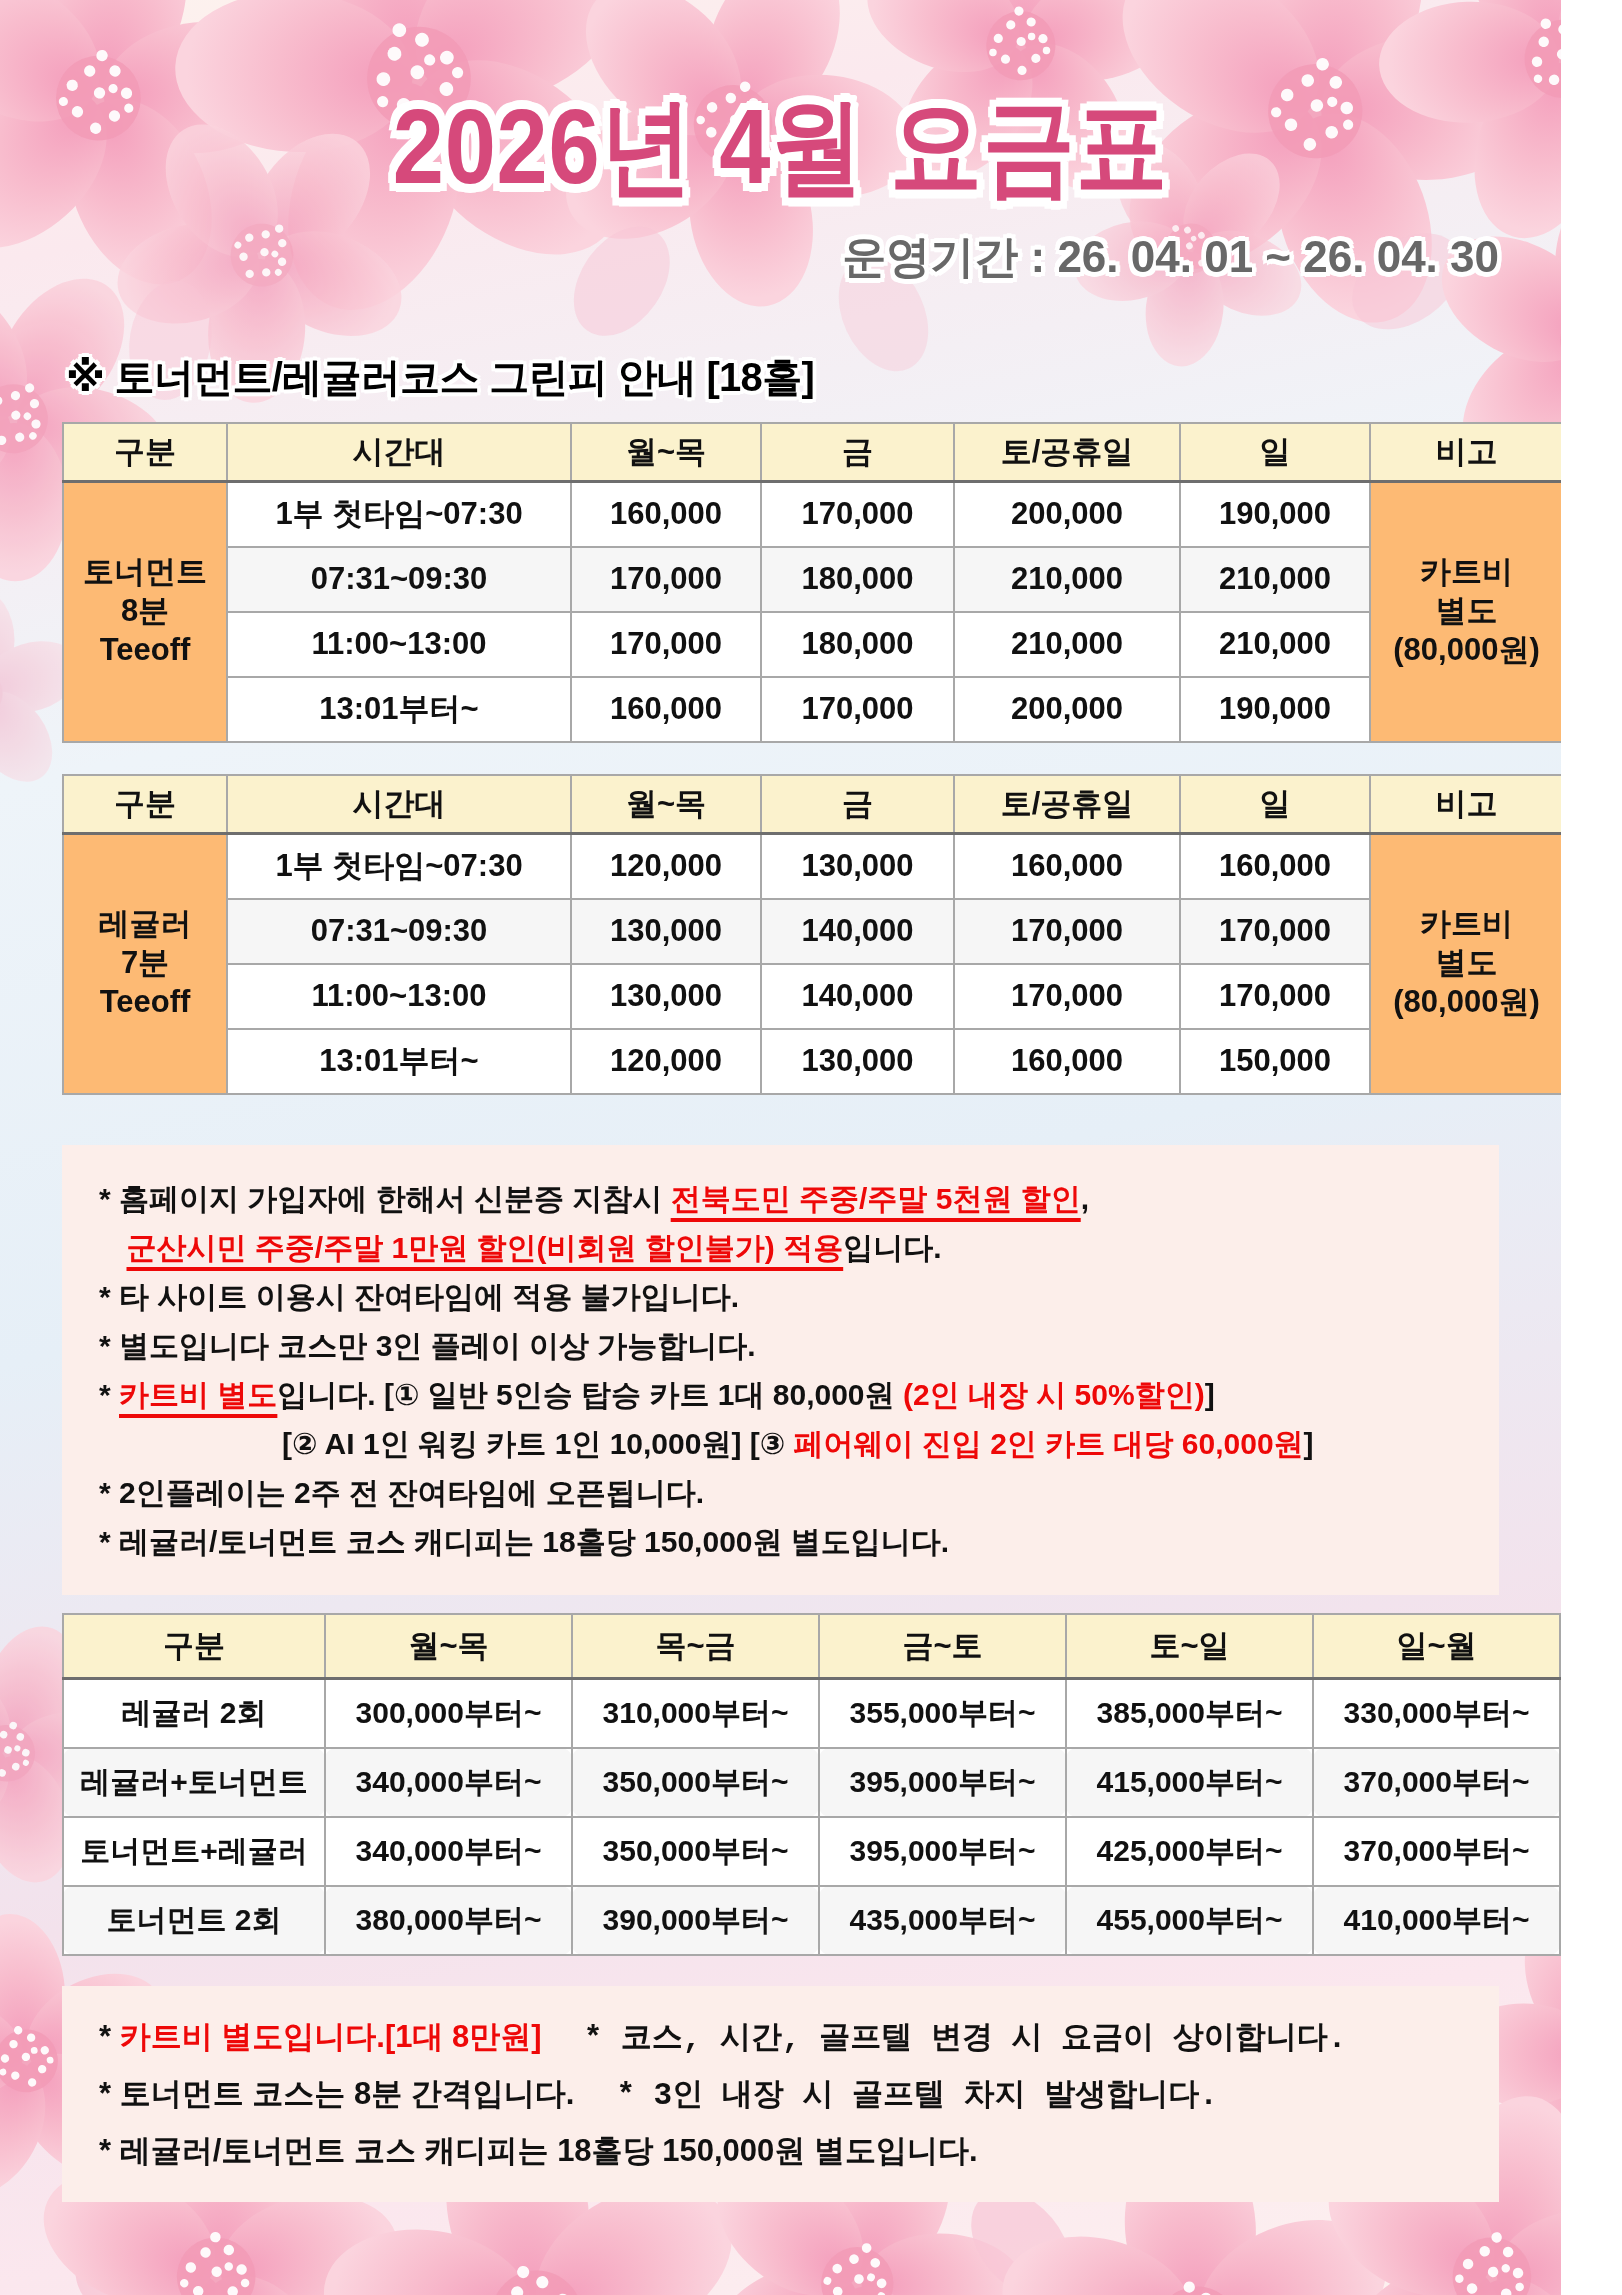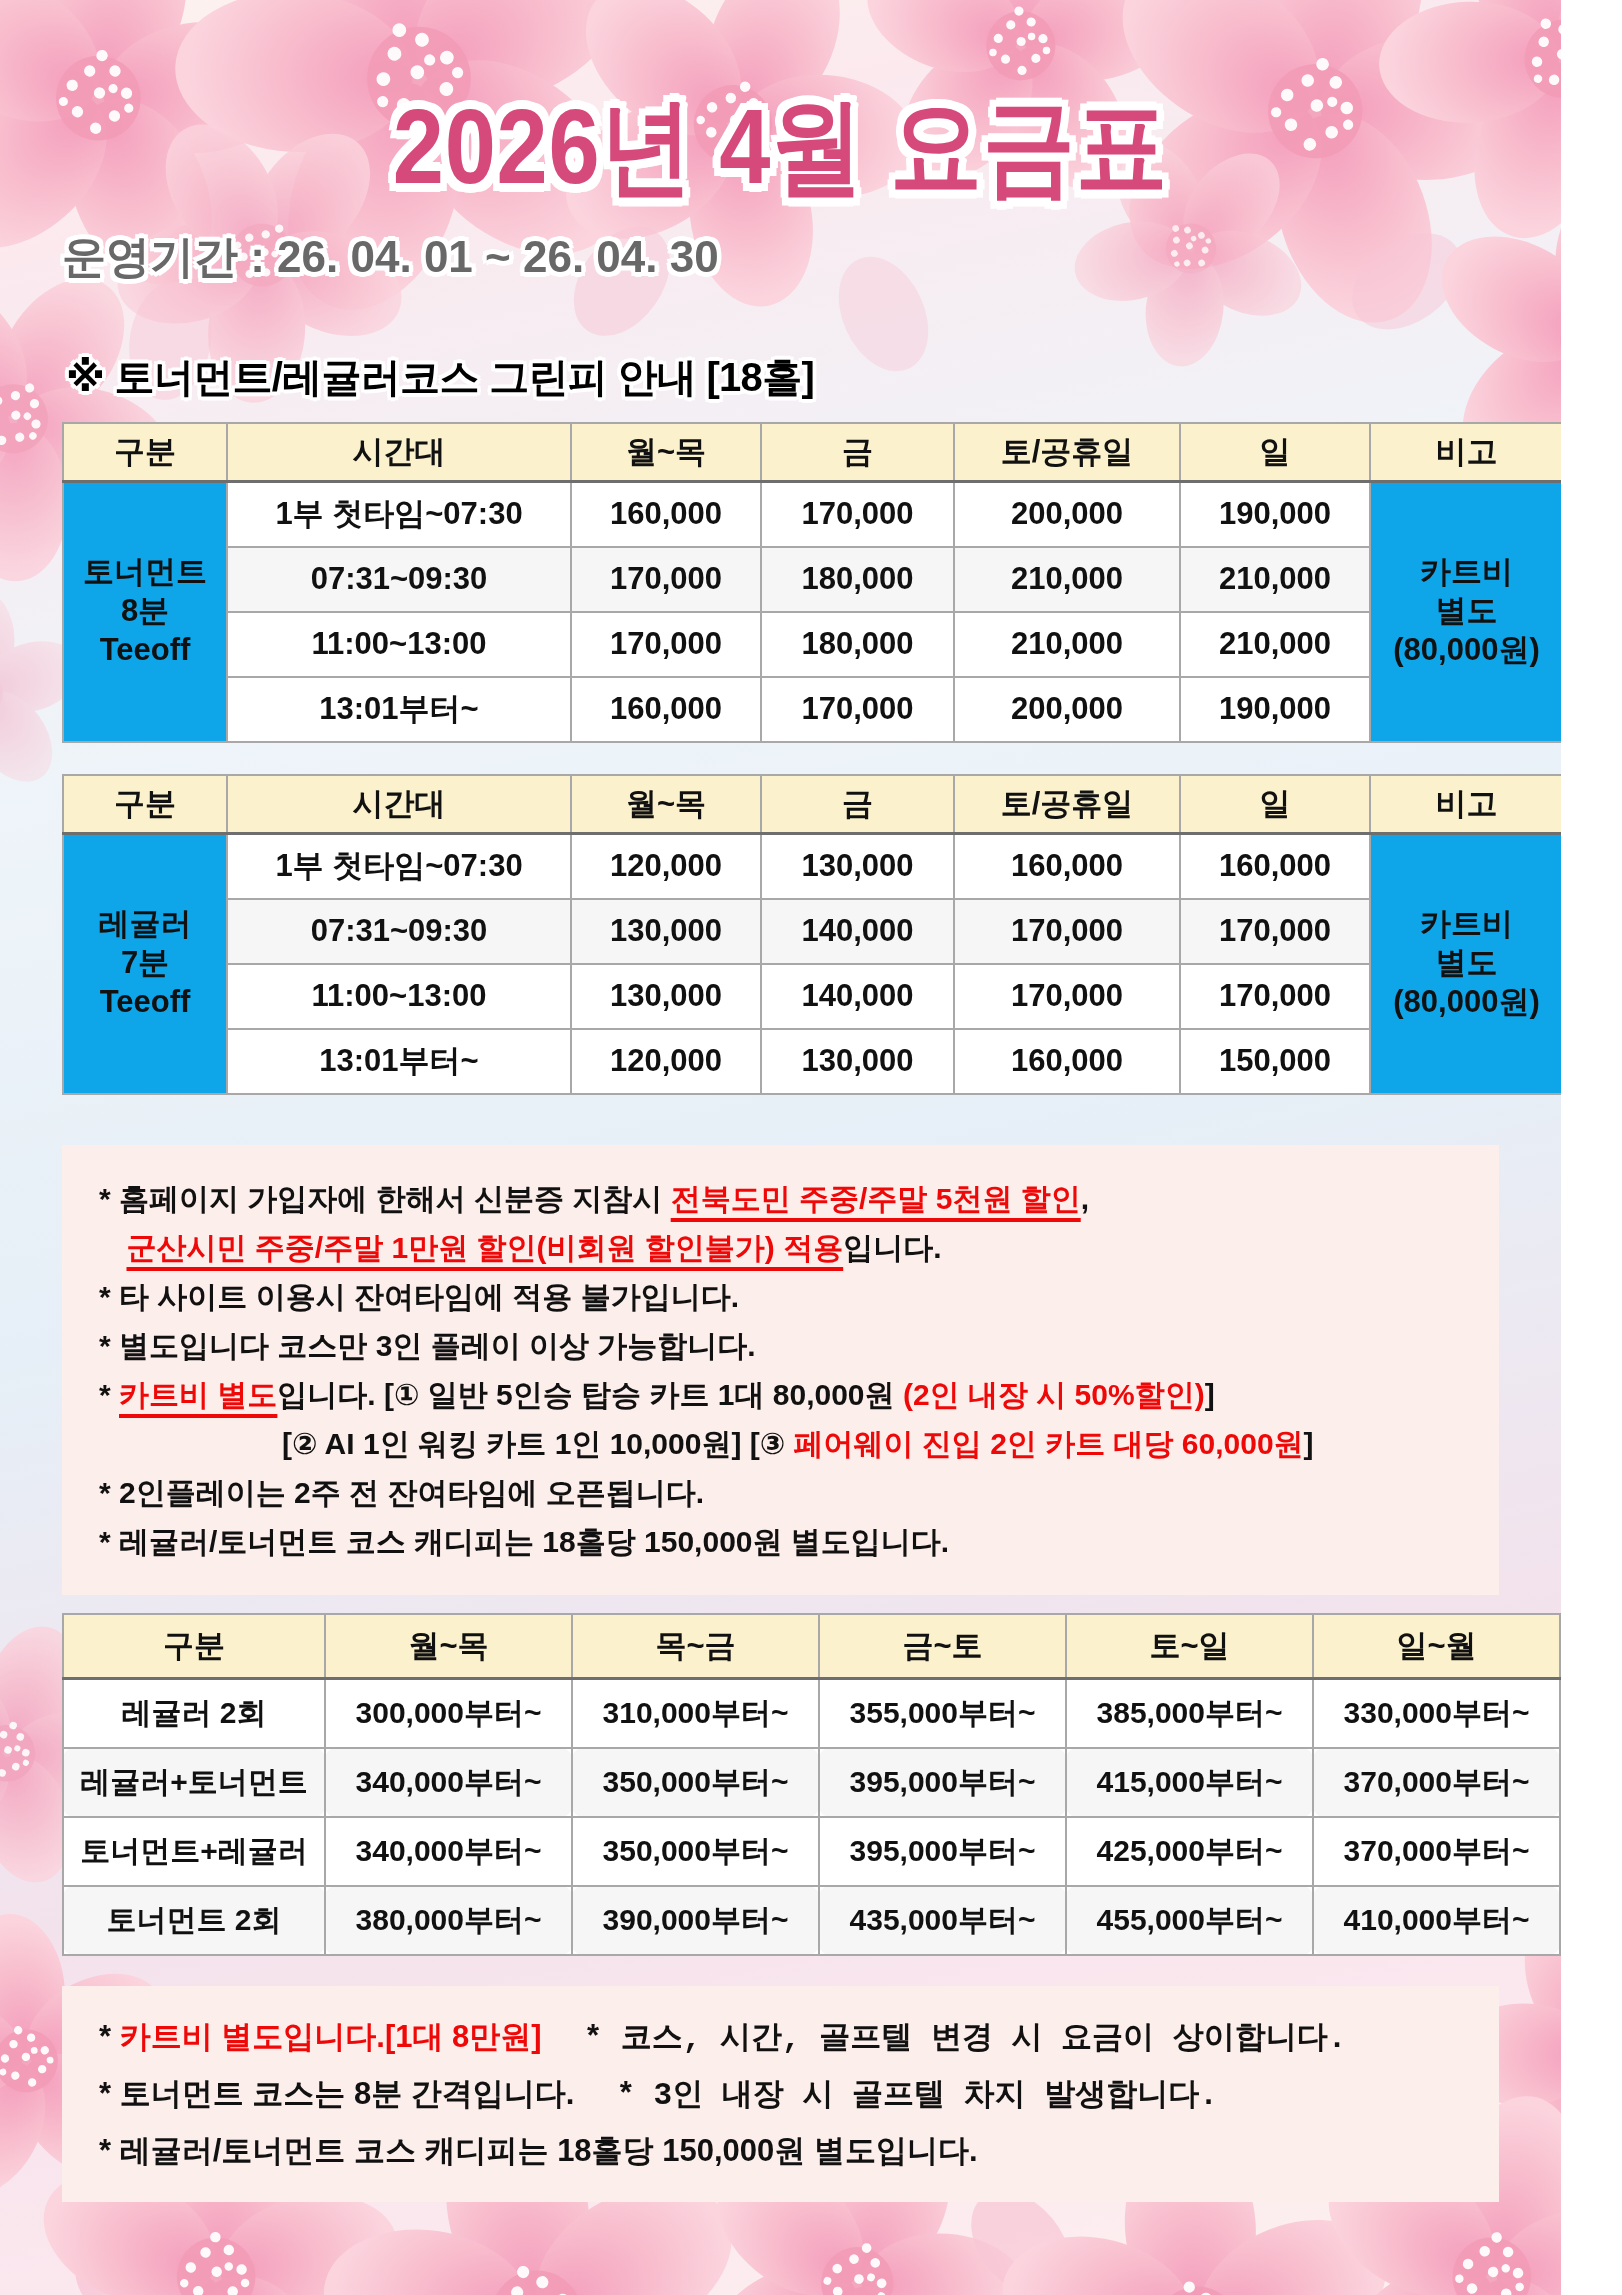--- a/index.html
+++ b/index.html
@@ -5,31 +5,31 @@
   html,body{margin:0;padding:0;width:1623px;height:2295px;}
   body{font-family:"Liberation Sans","DejaVu Sans",sans-serif;color:#111;}
   .page{position:relative;width:1561px;height:2295px;overflow:hidden;
     background:linear-gradient(168deg,#fdf3ee 0%,#fbe9ee 10%,#eef4f9 30%,#e6eff7 52%,#f3e2ec 74%,#fbe7ee 87%,#fdf2f0 100%);}
   .bg-flowers{position:absolute;left:0;top:0;z-index:0;}
   .content{position:relative;z-index:1;padding:0 62px;}
 
   .title{margin:79px 0 0;text-align:center;font-size:92px;line-height:124px;font-weight:800;
     color:#d6497b;letter-spacing:0.7px;transform:scaleY(1.15);transform-origin:50% 20%;
     text-shadow:-6.5px -6.5px 0 #fff,6.5px -6.5px 0 #fff,-6.5px 6.5px 0 #fff,6.5px 6.5px 0 #fff,0 -7.9px 0 #fff,0 7.9px 0 #fff,-7.9px 0 0 #fff,7.9px 0 0 #fff;}
-  .subtitle{margin:23.6px 0 0;text-align:left;font-size:44px;line-height:59px;font-weight:800;color:#686868;
+  .subtitle{margin:23.6px 0 0;text-align:right;font-size:44px;line-height:59px;font-weight:800;color:#686868;
     text-shadow:-3.9px -3.9px 0 #fff,3.9px -3.9px 0 #fff,-3.9px 3.9px 0 #fff,3.9px 3.9px 0 #fff,0 -4.6px 0 #fff,0 4.6px 0 #fff,-4.6px 0 0 #fff,4.6px 0 0 #fff;}
   .sec-heading{margin:63px 4px 0;font-size:40px;line-height:56px;font-weight:800;color:#000;letter-spacing:-0.7px;
     text-shadow:-3.3px -3.3px 0 #fff,3.3px -3.3px 0 #fff,-3.3px 3.3px 0 #fff,3.3px 3.3px 0 #fff,0 -3.9px 0 #fff,0 3.9px 0 #fff,-3.9px 0 0 #fff,3.9px 0 0 #fff;}
 
   table{border-collapse:collapse;table-layout:fixed;width:1498px;background:#fff;border:2.6px solid #6e6e6e;}
   th,td{border:2px solid #a8a8a8;text-align:center;vertical-align:middle;padding:0 3.9px;overflow:hidden;}
   thead th{background:#fbf2cd;height:56px;font-size:31px;font-weight:800;border-bottom:3.3px solid #6e6e6e;}
   td{height:63px;font-size:31px;font-weight:600;}
   tr.alt td{background:#f6f6f6;}
-  td.pre{white-space:pre-line;background:#0ea5e9;line-height:1.25;}
+  td.pre{white-space:pre-line;background:#fdba74;line-height:1.25;}
   .gf{margin-top:17px;}
   .gf2{margin-top:31px;}
   .pkg{margin-top:18.3px;}
   .pkg thead th{height:62px;}
   .pkg td{height:67px;font-size:30px;border-radius:11px;}
 
   .notes1{margin-top:50px;background:#fceeea;padding:29px 37px;}
   .notes1 p{margin:0;font-size:30px;line-height:49px;font-weight:600;white-space:pre-wrap;}
   .notes2{margin-top:30px;background:#fceeea;padding:23.6px 37px;}
   .notes2 p{margin:0;font-size:31px;line-height:55px;font-weight:600;white-space:pre-wrap;}

